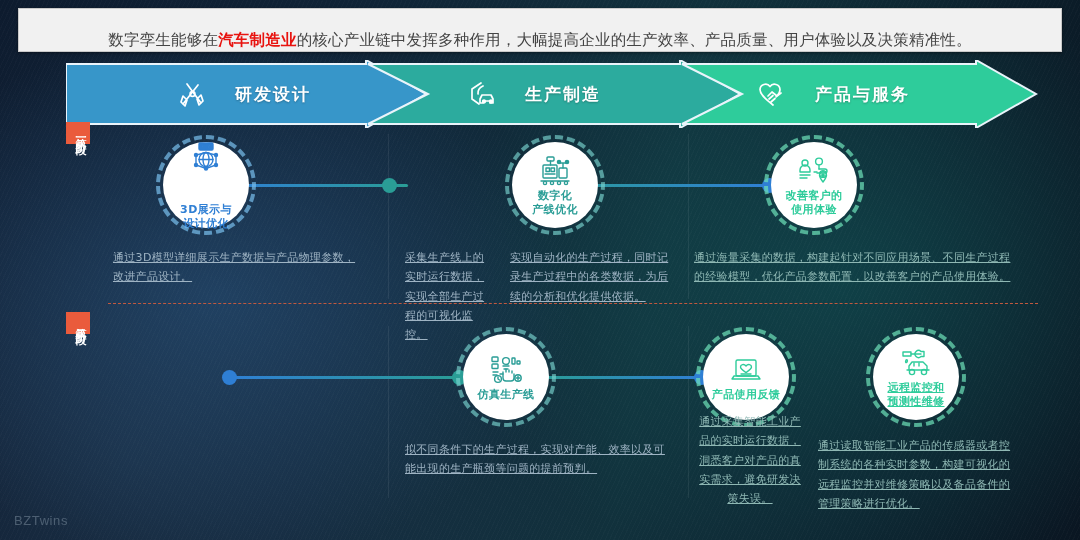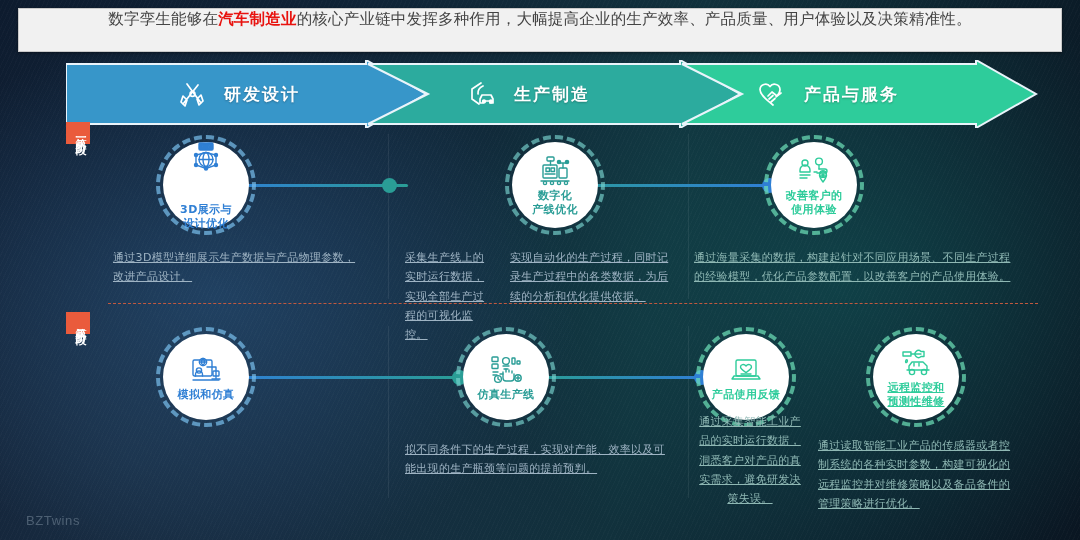--- a/index.html
+++ b/index.html
@@ -25,35 +25,35 @@
     background:
       repeating-linear-gradient(115deg, rgba(255,255,255,.018) 0 1px, rgba(255,255,255,0) 1px 4px),
       radial-gradient(circle at 12% 85%, rgba(120,170,220,.10), rgba(0,0,0,0) 45%);
     pointer-events:none;
   }
 
   
   .headline{
     position:absolute; left:18px; top:8px; width:1044px; height:44px;
     background:#f1f1f1; border:1px solid #c9c9c9;
-    display:flex; align-items:flex-start; justify-content:center;
+    display:flex; align-items:flex-end; justify-content:center;
     box-shadow:0 1px 3px rgba(0,0,0,.4);
   }
   .headline .t{
     font-size:15.5px; color:#444; letter-spacing:.2px; white-space:nowrap;
     font-family:"DejaVu Sans","Liberation Sans",sans-serif;
   }
   .headline .hl{ color:#e8130f; font-weight:bold; }
 
   
   .ribbon{ position:absolute; left:66px; top:60px; width:972px; height:68px; }
   .ribbon svg{ display:block; }
   .arrow-label{
     position:absolute; top:0; height:68px;
-    display:flex; align-items:center; gap:14px;
+    display:flex; align-items:center; gap:25px;
     color:#ffffff; pointer-events:none;
   }
   .arrow-label .atxt{ font-size:17px; font-weight:bold; letter-spacing:2px;
     text-shadow:0 1px 2px rgba(0,0,0,.25);
     font-family:"DejaVu Sans","Liberation Sans",sans-serif; }
   .arrow-label .aicon{ width:34px; height:34px; }
 
   
   .phase{
     position:absolute; width:24px; padding:7px 3px;
@@ -103,21 +103,21 @@
   .divider{
     position:absolute; left:108px; top:303px; width:930px; height:0;
     border-top:1px dashed #c2593f;
   }
 
   
   .vrule{ position:absolute; width:1px; background:rgba(255,255,255,.07); }
 
   
   .foot-left{
-    position:absolute; left:26px; bottom:12px;
+    position:absolute; left:14px; bottom:12px;
     font-size:13px; color:rgba(200,215,230,.30); letter-spacing:.6px;
     font-family:"Liberation Sans",sans-serif;
   }
   .foot-right{
     position:absolute; right:16px; bottom:12px;
     font-size:12.5px; color:rgba(190,215,215,.26); letter-spacing:.9px;
     font-family:"Liberation Sans",sans-serif;
   }
 </style>
 </head>
@@ -271,38 +271,20 @@
 
   <div class="divider"></div>
 
   <div class="rail" style="left:228px; top:376px; width:232px; background:linear-gradient(90deg,#2f7fd4,#2a9d96);"></div>
   <div class="rail" style="left:540px; top:376px; width:162px; background:linear-gradient(90deg,#2a9d96,#2f7fd4);"></div>
   <div class="node" style="left:222px; top:370px; background:#2f7fd4;"></div>
   <div class="node" style="left:452px; top:370px; background:#2a9d96;"></div>
   <div class="node" style="left:534px; top:370px; background:#2a9d96;"></div>
   <div class="node" style="left:694px; top:370px; background:#2f7fd4;"></div>
 
-  <div class="node-circle" style="left:163px; top:334px;">
-    <span class="ring" style="border-color:rgba(120,190,235,.75);"></span>
-    <span class="svgicon">
-      <svg viewBox="0 0 34 34" fill="none" stroke="#2f7fd4" stroke-width="1.4" stroke-linecap="round" stroke-linejoin="round">
-        <rect x="4" y="7" width="19" height="16" rx="1.4"></rect>
-        <circle cx="14" cy="9" r="3.6"></circle>
-        <path d="M10.4 9 H17.6 M14 5.4 A5 5 0 0 1 14 12.6 A5 5 0 0 1 14 5.4"></path>
-        <circle cx="10" cy="17.5" r="2.6"></circle>
-        <path d="M6.5 23 V21.5 A3.5 3.5 0 0 1 13.5 21.5 V23"></path>
-        <path d="M18 14 H27 M27 14 V26 M23 26 H31"></path>
-        <rect x="24" y="18" width="6" height="5" rx="0.8"></rect>
-        <path d="M4 27 H30"></path>
-      </svg>
-    </span>
-    <span class="clabel" style="color:#2f7fd4;">
-      <span>模拟和仿真</span>
-    </span>
-  </div>
 
   <div class="node-circle" style="left:463px; top:334px;">
     <span class="ring" style="border-color:rgba(120,210,205,.7);"></span>
     <span class="svgicon">
       <svg viewBox="0 0 34 34" fill="none" stroke="#2a9d96" stroke-width="1.4" stroke-linecap="round" stroke-linejoin="round">
         <rect x="3" y="4" width="6" height="4.5" rx="0.8"></rect>
         <rect x="3" y="11" width="6" height="4.5" rx="0.8"></rect>
         <path d="M4 19 H9 M4 22 H8"></path>
         <circle cx="17" cy="8" r="3.4"></circle>
         <path d="M14 13 H20 M15 16 H19"></path>

